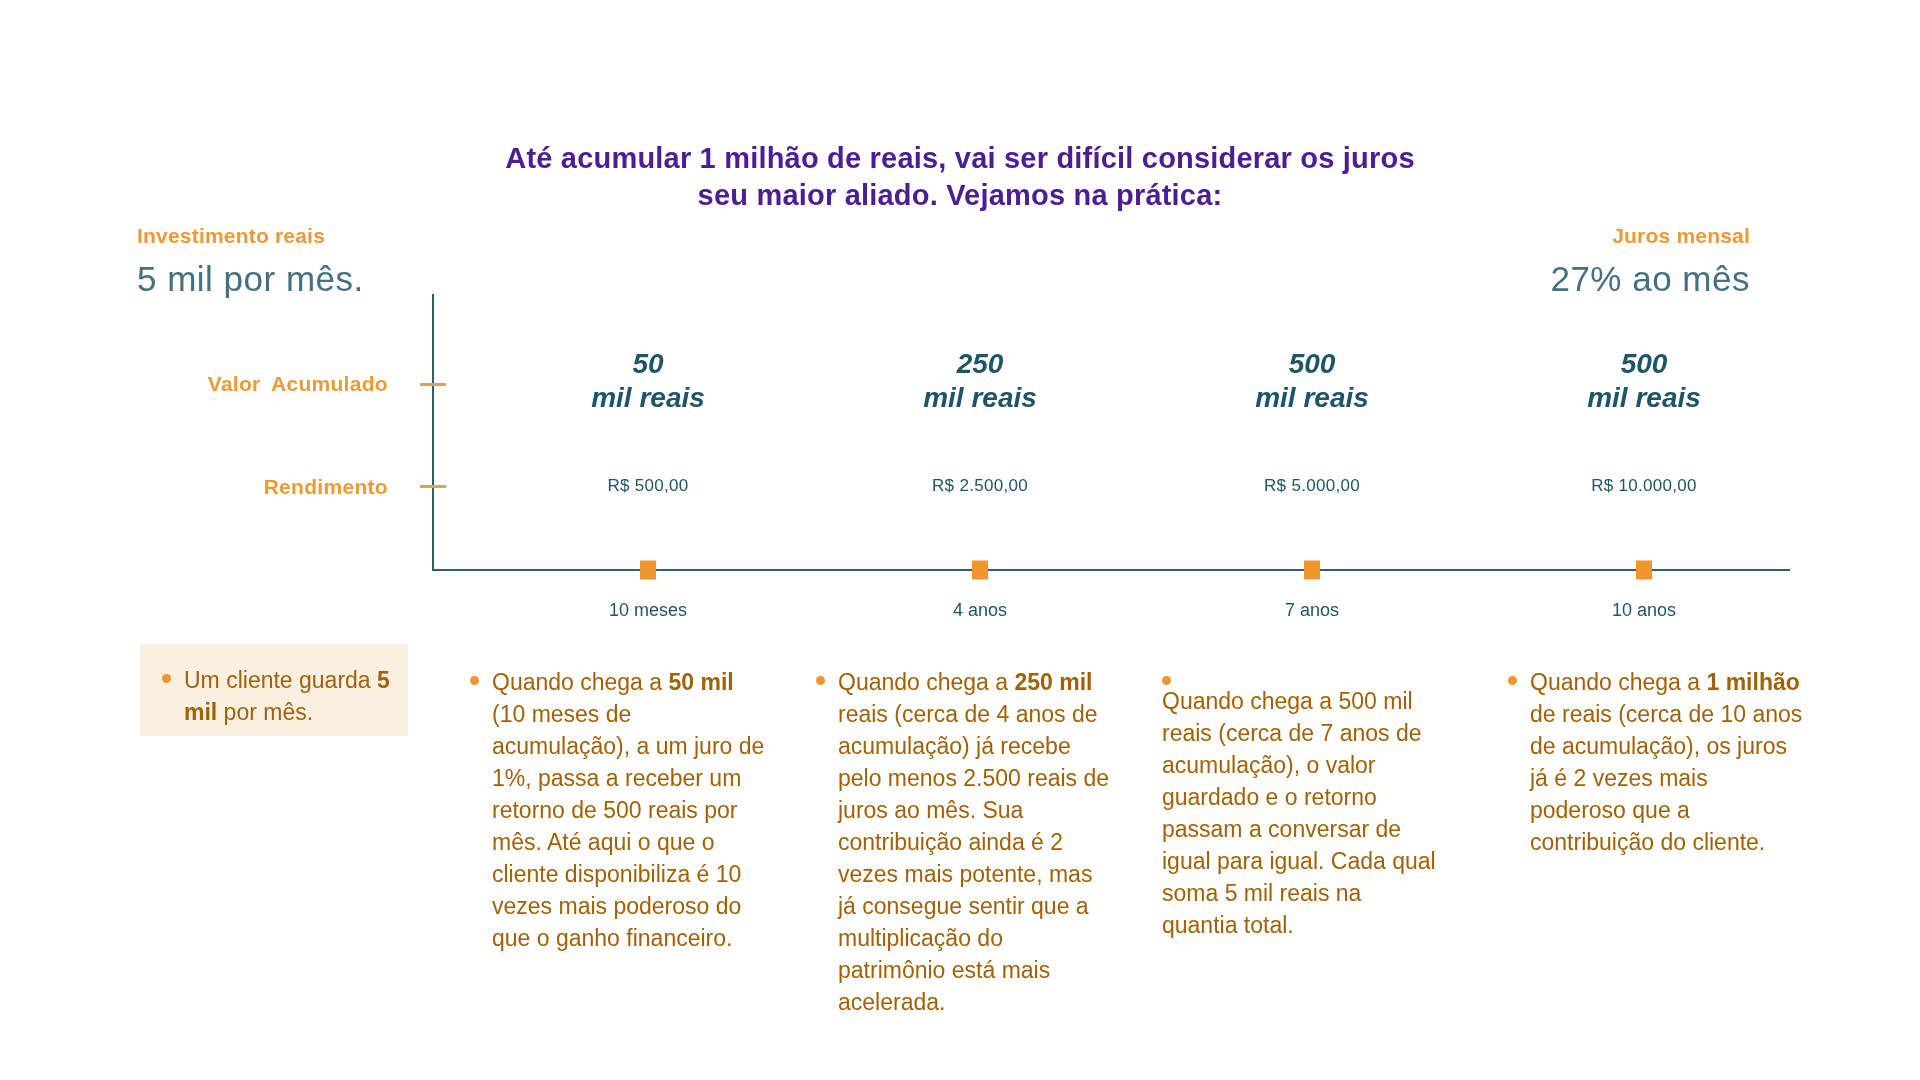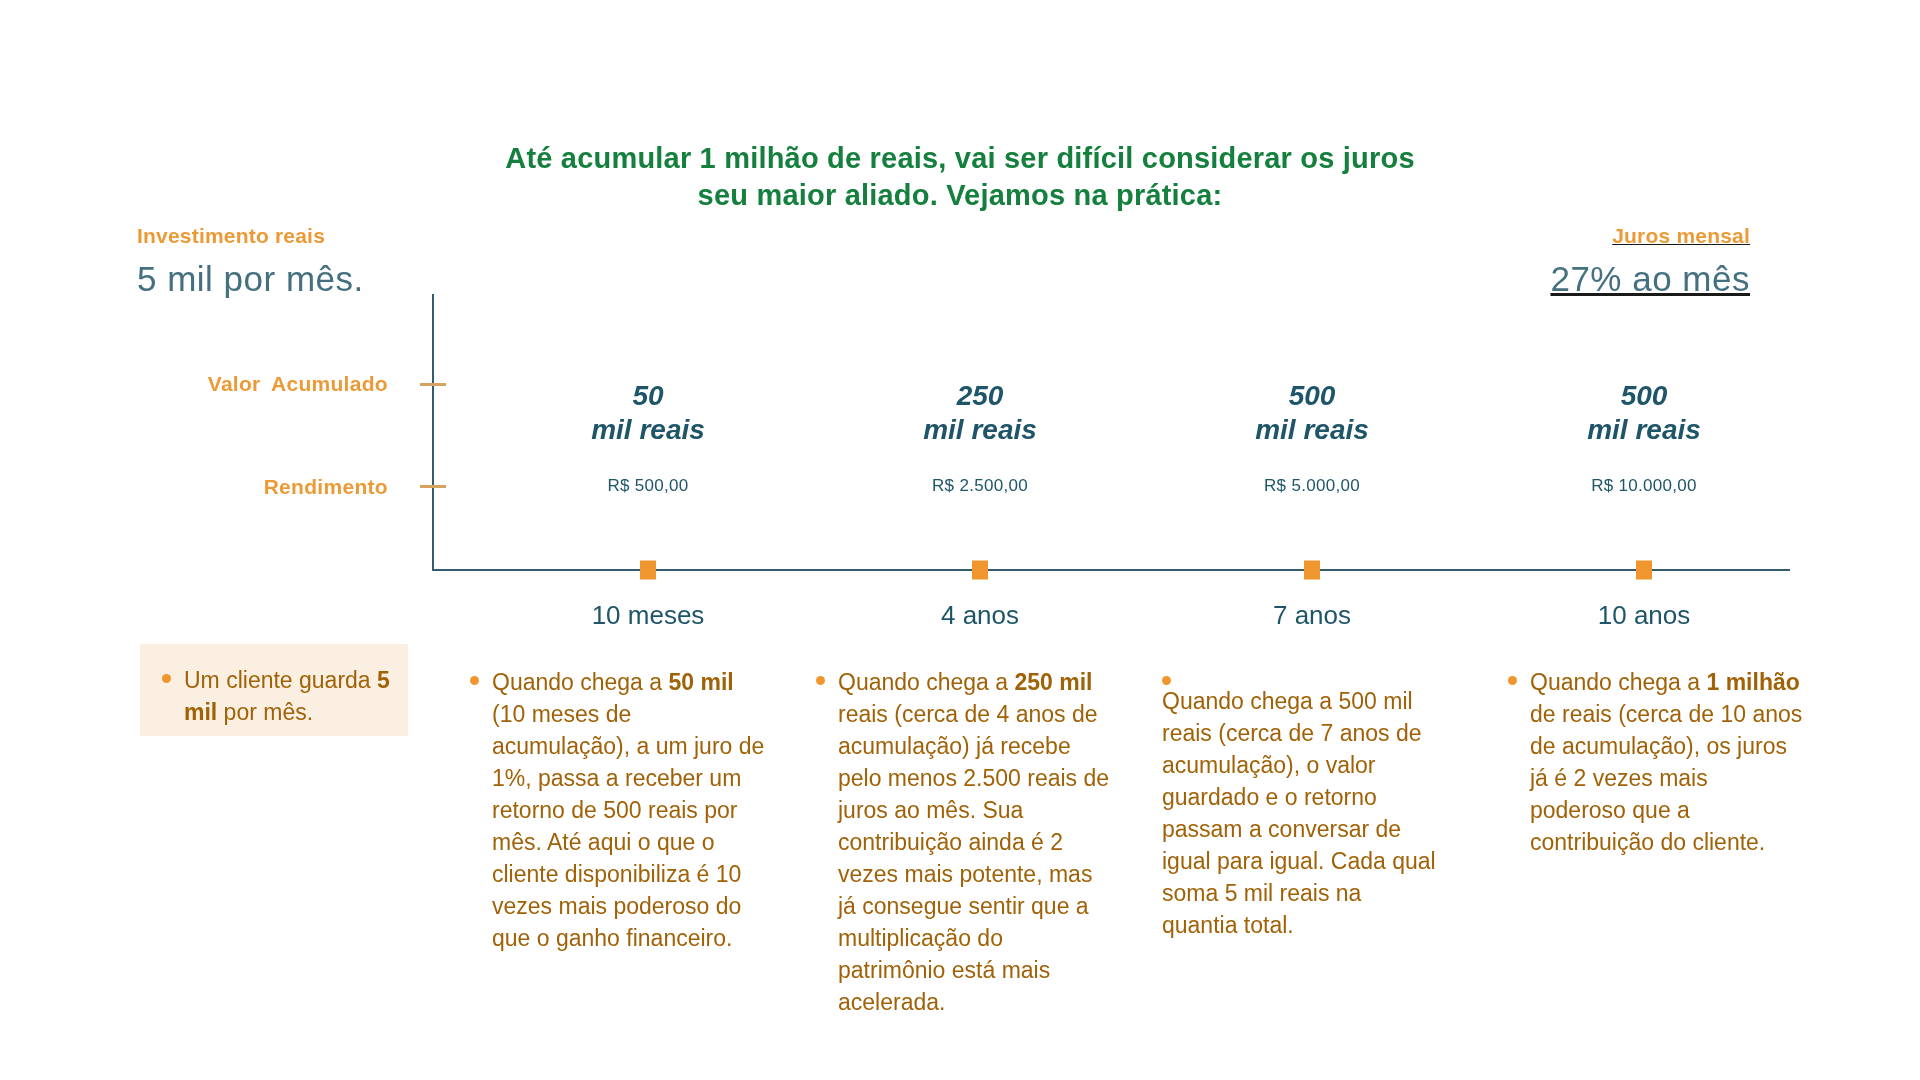--- a/index.html
+++ b/index.html
@@ -4,58 +4,58 @@
 <style>
   html,body{margin:0;padding:0;background:#ffffff;}
   #stage{
     position:relative;width:1920px;height:1080px;background:#ffffff;overflow:hidden;
     font-family:"Liberation Sans",sans-serif;color:#1a1a1a;
   }
   .abs{position:absolute;}
   
   #title{
     left:50%;top:140px;transform:translateX(-50%);width:930px;text-align:center;
-    font-size:29px;line-height:37px;font-weight:700;color:#15803d;letter-spacing:.2px;
+    font-size:29px;line-height:37px;font-weight:700;color:#4c1d95;letter-spacing:.2px;
   }
   
   .corner-label{font-size:21px;font-weight:700;color:#EC9A36;letter-spacing:.2px;}
   .corner-value{font-size:35px;font-weight:300;color:#44707F;letter-spacing:.5px;}
   #investment-block{left:137px;top:224px;text-align:left;}
-  #interest-block{right:170px;top:224px;text-align:right;text-decoration:underline;}
+  #interest-block{right:170px;top:224px;text-align:right;}
   .corner-value{display:block;margin-top:11px;}
   
   #y-axis{left:432px;top:294px;width:2px;height:277px;background:#335C6E;}
   #x-axis{left:432px;top:569px;width:1358px;height:2px;background:#335C6E;}
   .tick{width:26px;height:3px;background:#D5A260;left:420px;}
   #tick-accumulated{top:383px;}
   #tick-yield{top:485px;}
   
   .row-label{
     right:1532px;width:300px;text-align:right;transform:translateY(-50%);
     font-size:21px;font-weight:700;color:#EC9A36;word-spacing:5px;letter-spacing:.3px;
   }
   #row-label-accumulated{top:384px;}
   #row-label-yield{top:487px;}
   
   .col-group{position:absolute;top:0;left:0;width:0;height:1080px;}
   .acc-value{
     position:absolute;left:0;top:347px;width:260px;transform:translateX(-50%);
-    text-align:center;font-size:28px;line-height:34px;font-weight:700;font-style:italic;color:#1E5568;margin-top:32px;
+    text-align:center;font-size:28px;line-height:34px;font-weight:700;font-style:italic;color:#1E5568;
   }
   .yield-value{
     position:absolute;left:0;top:476px;width:280px;transform:translateX(-50%);
     text-align:center;font-size:17px;color:#1E5568;letter-spacing:.3px;
   }
   .marker{
     position:absolute;left:0;top:570px;width:16px;height:19px;transform:translate(-50%,-50%);
     background:#F0962E;
   }
   .period-label{
     position:absolute;left:0;top:600px;width:220px;transform:translateX(-50%);
-    text-align:center;font-size:26px;color:#1E5568;
+    text-align:center;font-size:18px;color:#1E5568;
   }
   
   .note{
     position:absolute;top:666px;width:300px;display:flex;align-items:flex-start;
   }
   .dot{
     width:9px;height:9px;border-radius:50%;background:#F0962E;flex:0 0 9px;
     margin-top:10px;margin-right:13px;
   }
   .note-text{font-size:23px;line-height:32px;color:#a16207;width:278px;}

